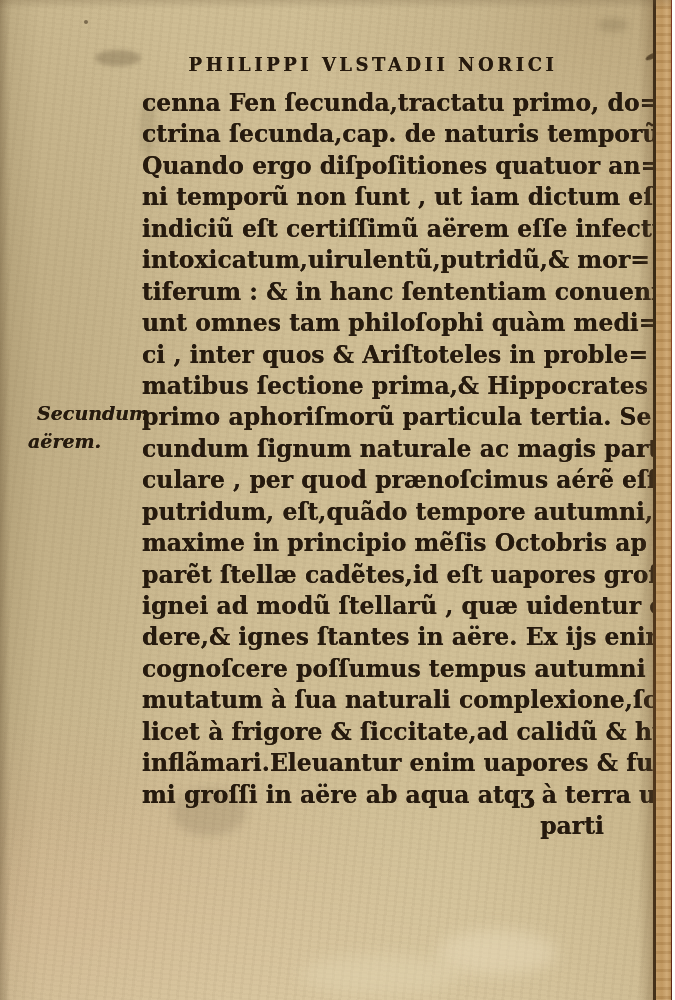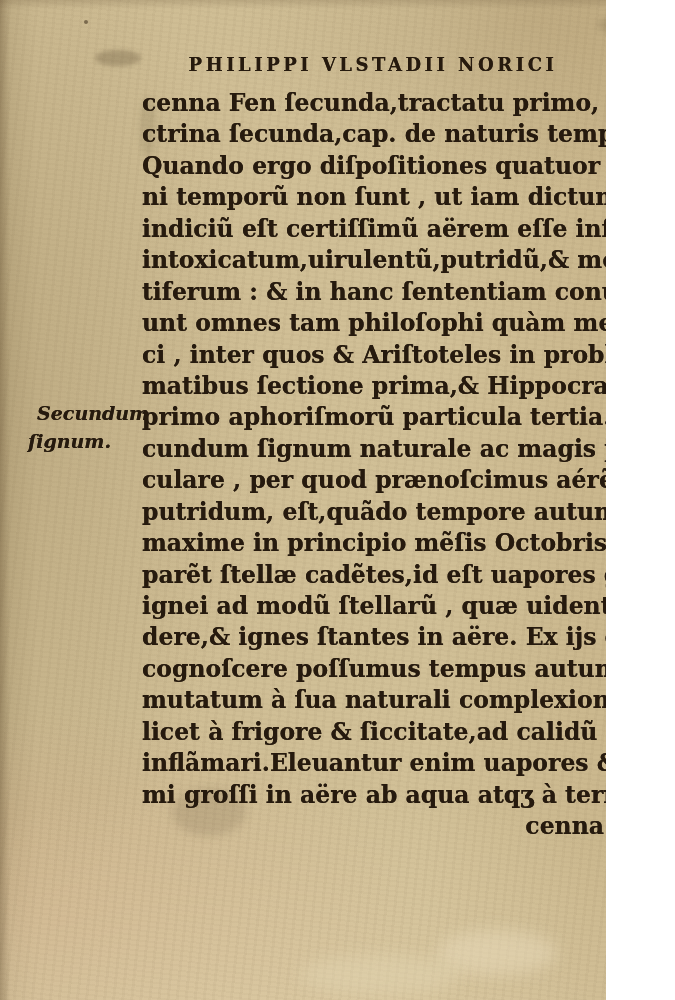--- a/index.html
+++ b/index.html
@@ -1,18 +1,18 @@
 <!DOCTYPE html>
 <html style="--ink: #261a0e; --parchment: #cfbd94; --edge_line: #43301a; --page_edge_strip: #c29a63; --outer_edge: #7d3320;"><head>
 <meta charset="utf-8">
 <style>
   html,body{margin:0;padding:0;}
   .scan{
     position:relative;
-    width:606px;height:1000px;
+    width:672px;height:1000px;
     overflow:hidden;
     font-family:"DejaVu Serif","Liberation Serif",serif;
     background:#a3a3a3;
   }
   .page-surface{
     position:absolute;inset:0;
     background:
       repeating-linear-gradient(7deg, rgba(110,90,60,0.04) 0 2px, rgba(0,0,0,0) 2px 5px),
       repeating-linear-gradient(96deg, rgba(120,100,70,0.05) 0 3px, rgba(0,0,0,0) 3px 9px),
       radial-gradient(ellipse 900px 500px at 45% 108%, rgba(222,204,166,0.9) 0%, rgba(222,204,166,0) 60%),
@@ -89,21 +89,21 @@
   <div class="stain s4"></div>
   <div class="stain s5"></div>
   <div class="stain s6"></div>
   <div class="stain s7"></div>
   <div class="stain s8"></div>
 
   <div class="header ink">PHILIPPI VLSTADII NORICI</div>
 
   <div class="marginal ink">
     <div class="m1">Secundum</div>
-    <div class="m2">ſignum.</div>
+    <div class="m2">aërem.</div>
   </div>
 
   <div class="body ink" id="body-lines">
       <div class="line">cenna Fen ſecunda,tractatu primo, do=</div>
       <div class="line">ctrina ſecunda,cap. de naturis temporũ.</div>
       <div class="line">Quando ergo diſpoſitiones quatuor an=</div>
       <div class="line">ni temporũ non ſunt , ut iam dictum eſt,</div>
       <div class="line">indiciũ eſt certiſſimũ aërem eſſe infectũ,</div>
       <div class="line">intoxicatum,uirulentũ,putridũ,&amp; mor=</div>
       <div class="line">tiferum : &amp; in hanc ſententiam conueni</div>
@@ -116,21 +116,21 @@
       <div class="line">putridum, eſt,quãdo tempore autumni,</div>
       <div class="line">maxime in principio mẽſis Octobris ap</div>
       <div class="line">parẽt ſtellæ cadẽtes,id eſt uapores groſſi</div>
       <div class="line">ignei ad modũ ſtellarũ , quæ uidentur ca</div>
       <div class="line">dere,&amp; ignes ſtantes in aëre. Ex ijs enim</div>
       <div class="line">cognoſcere poſſumus tempus autumni</div>
       <div class="line">mutatum à ſua naturali complexione,ſci</div>
       <div class="line">licet à frigore &amp; ſiccitate,ad calidũ &amp; hu</div>
       <div class="line">inflãmari.Eleuantur enim uapores &amp; fu</div>
       <div class="line">mi groſſi in aëre ab aqua atqʒ à terra uir=</div>
-      <div class="line catchword">cenna</div>
+      <div class="line catchword">parti</div>
     </div>
 
   <div class="edge-shadow"></div>
   <div class="edge-line"></div>
   <div class="edge-strip"></div>
   <div class="edge-outer"></div>
   <div class="left-shade"></div>
   <div class="top-shade"></div>
 </div>
 

